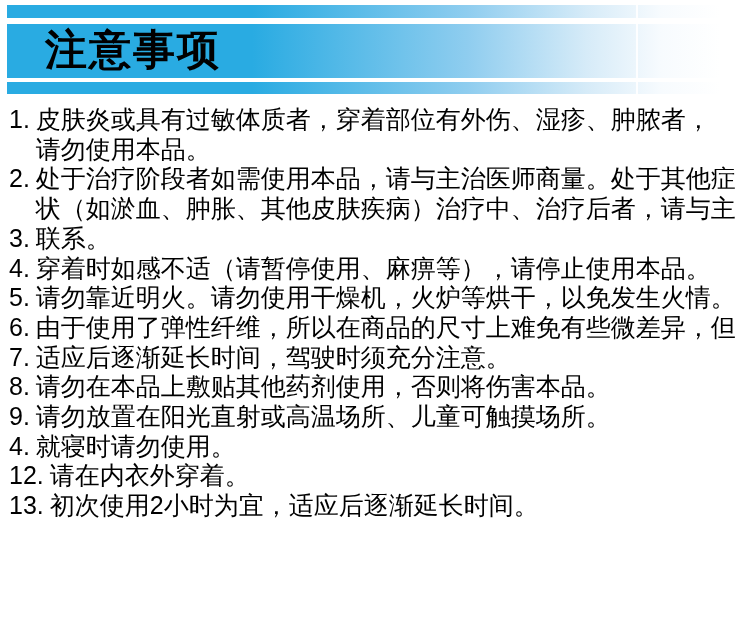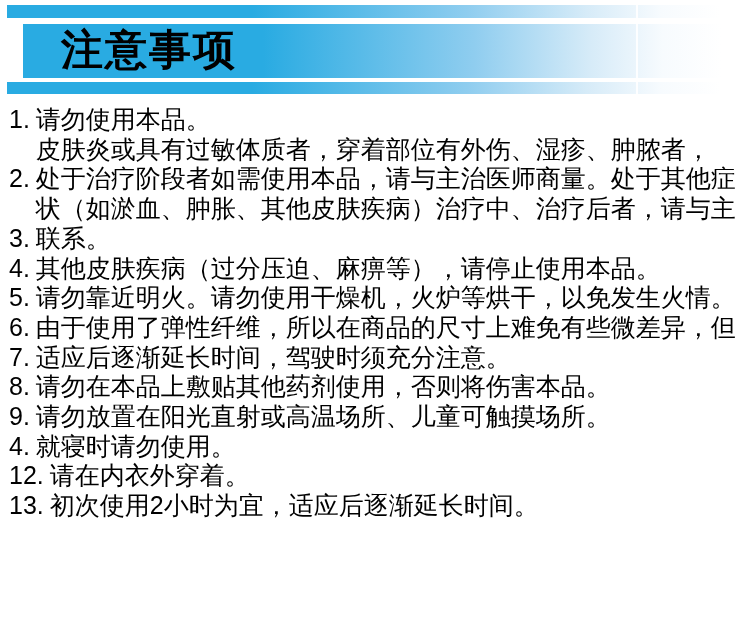--- a/index.html
+++ b/index.html
@@ -17,21 +17,21 @@
     left: 7px;
     right: 0;
     height: 89px;
   }
   .banner-grad {
     background: linear-gradient(90deg,
       #29ABE2 0%, #29ABE2 33%, #8FCDEF 62%,
       #D6EBF8 78%, #F7FBFE 88%, #FFFFFF 96%, #FFFFFF 100%);
   }
   .bar-top    { position: absolute; top: 0;    left: 0; right: 0; height: 13px; }
-  .band-main  { position: absolute; top: 19px; left: 16px; right: 0; height: 54px; }
+  .band-main  { position: absolute; top: 19px; left: 0; right: 0; height: 54px; }
   .bar-bottom { position: absolute; top: 77px; left: 0; right: 0; height: 12px; }
   .banner-slash {
     position: absolute;
     top: 0;
     left: 629px;
     width: 2px;
     height: 89px;
     background: rgba(255,255,255,0.9);
   }
   .banner-title {
@@ -76,41 +76,41 @@
     <span class="banner-title">注意事项</span>
   </div>
   <div class="bar-bottom banner-grad"></div>
   <div class="banner-slash"></div>
 </div>
 
 <ol class="notice-list">
     <li class="notice-item">
       <span class="item-number">1.</span>
       <span class="item-text">
+        <span class="item-line">皮肤炎或具有过敏体质者，穿着部位有外伤、湿疹、肿脓者，</span>
         <span class="item-line">请勿使用本品。</span>
-        <span class="item-line">皮肤炎或具有过敏体质者，穿着部位有外伤、湿疹、肿脓者，</span>
       </span>
     </li>
     <li class="notice-item">
       <span class="item-number">2.</span>
       <span class="item-text">
         <span class="item-line">处于治疗阶段者如需使用本品，请与主治医师商量。处于其他症</span>
         <span class="item-line">状（如淤血、肿胀、其他皮肤疾病）治疗中、治疗后者，请与主</span>
       </span>
     </li>
     <li class="notice-item">
       <span class="item-number">3.</span>
       <span class="item-text">
         <span class="item-line">联系。</span>
       </span>
     </li>
     <li class="notice-item">
       <span class="item-number">4.</span>
       <span class="item-text">
-        <span class="item-line">其他皮肤疾病（过分压迫、麻痹等），请停止使用本品。</span>
+        <span class="item-line">穿着时如感不适（请暂停使用、麻痹等），请停止使用本品。</span>
       </span>
     </li>
     <li class="notice-item">
       <span class="item-number">5.</span>
       <span class="item-text">
         <span class="item-line">请勿靠近明火。请勿使用干燥机，火炉等烘干，以免发生火情。</span>
       </span>
     </li>
     <li class="notice-item">
       <span class="item-number">6.</span>

